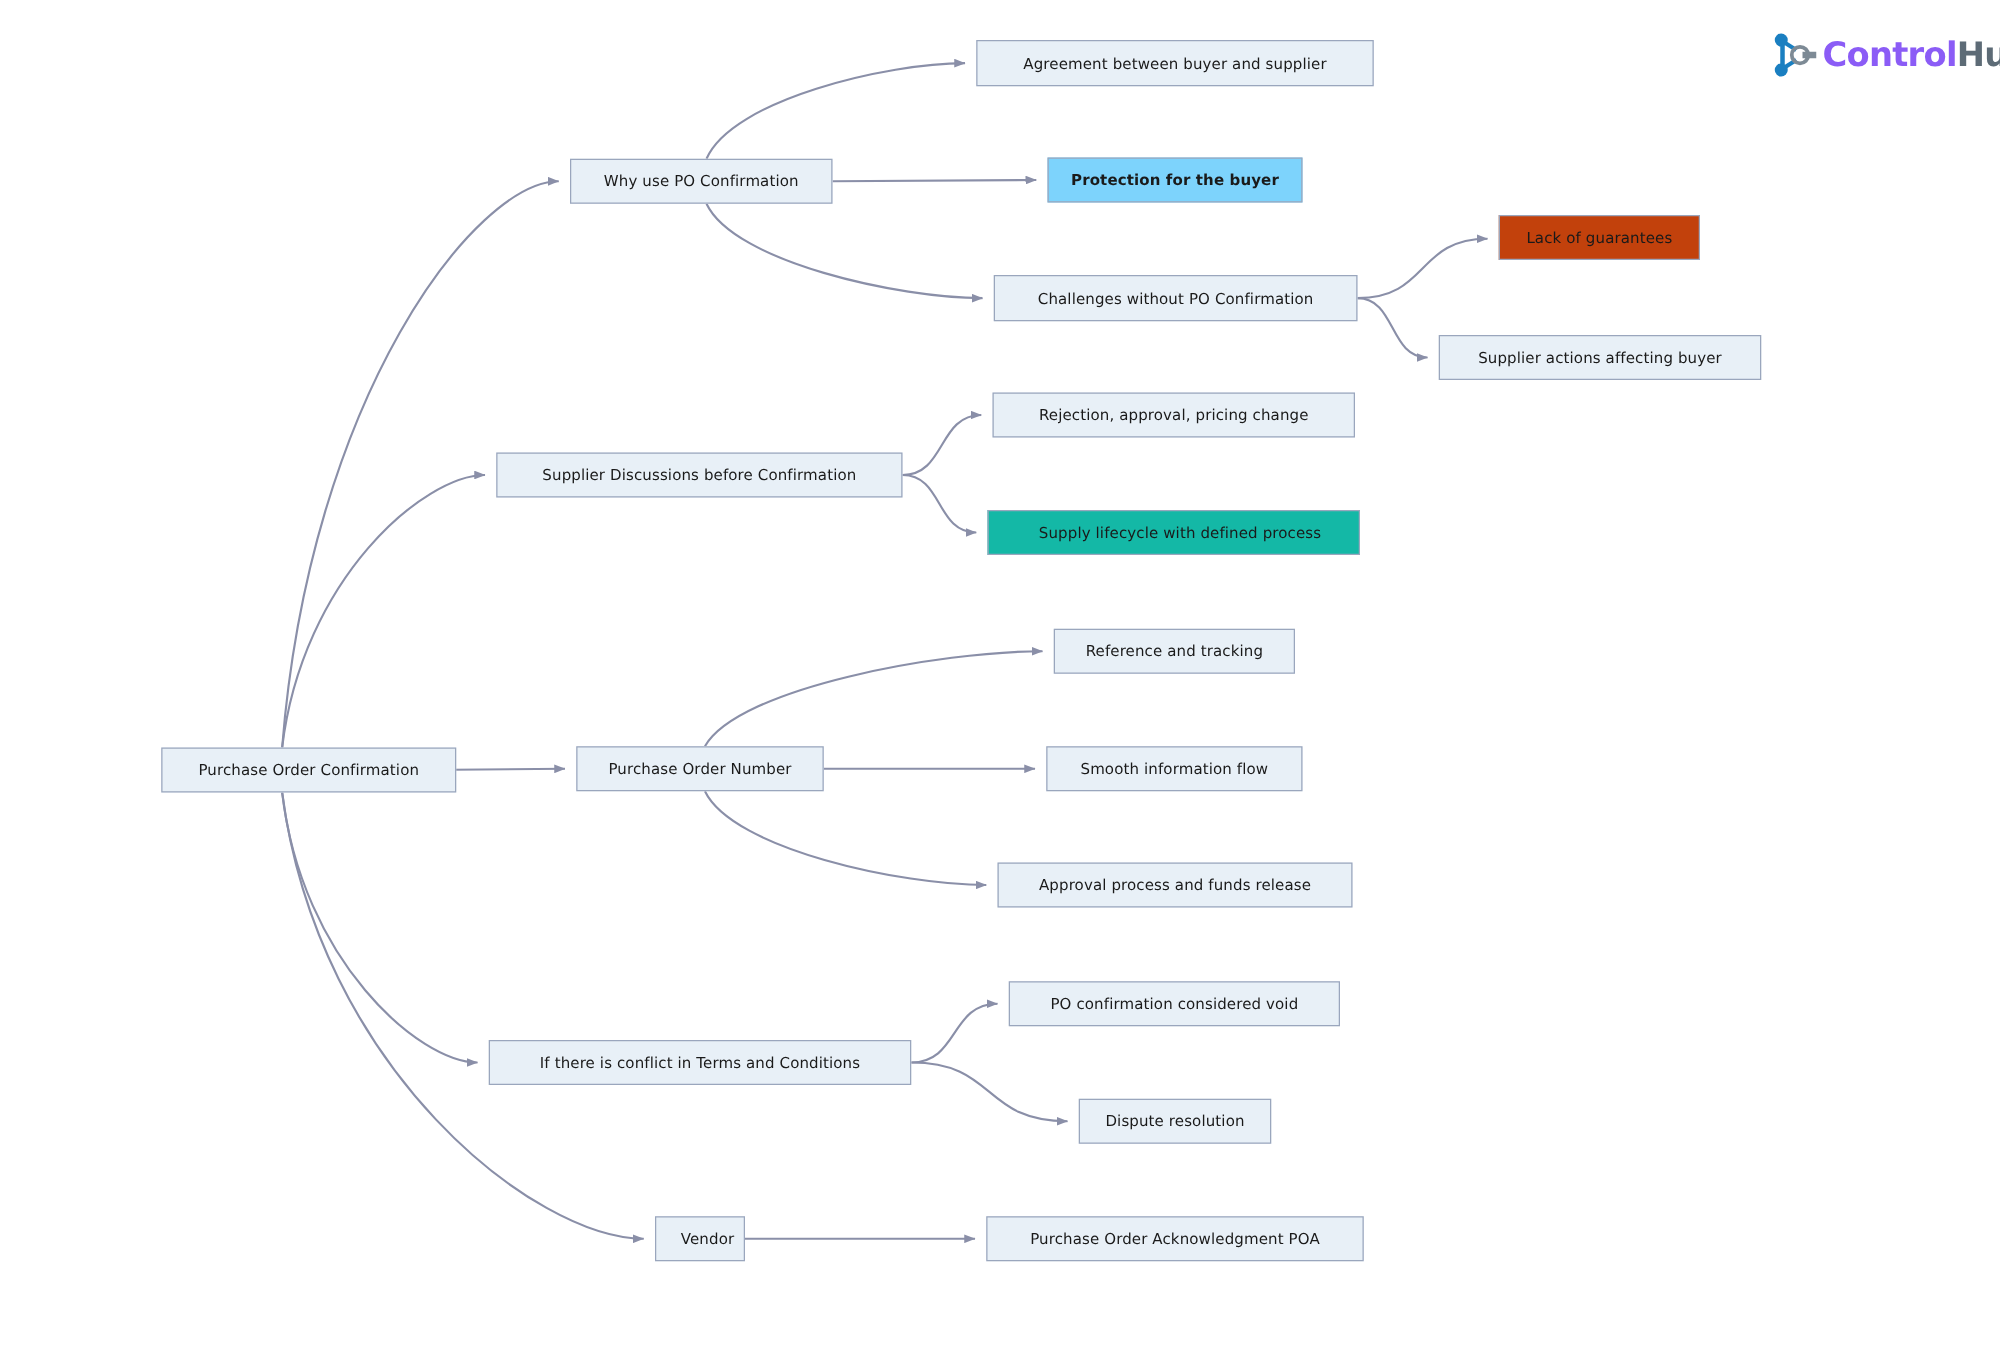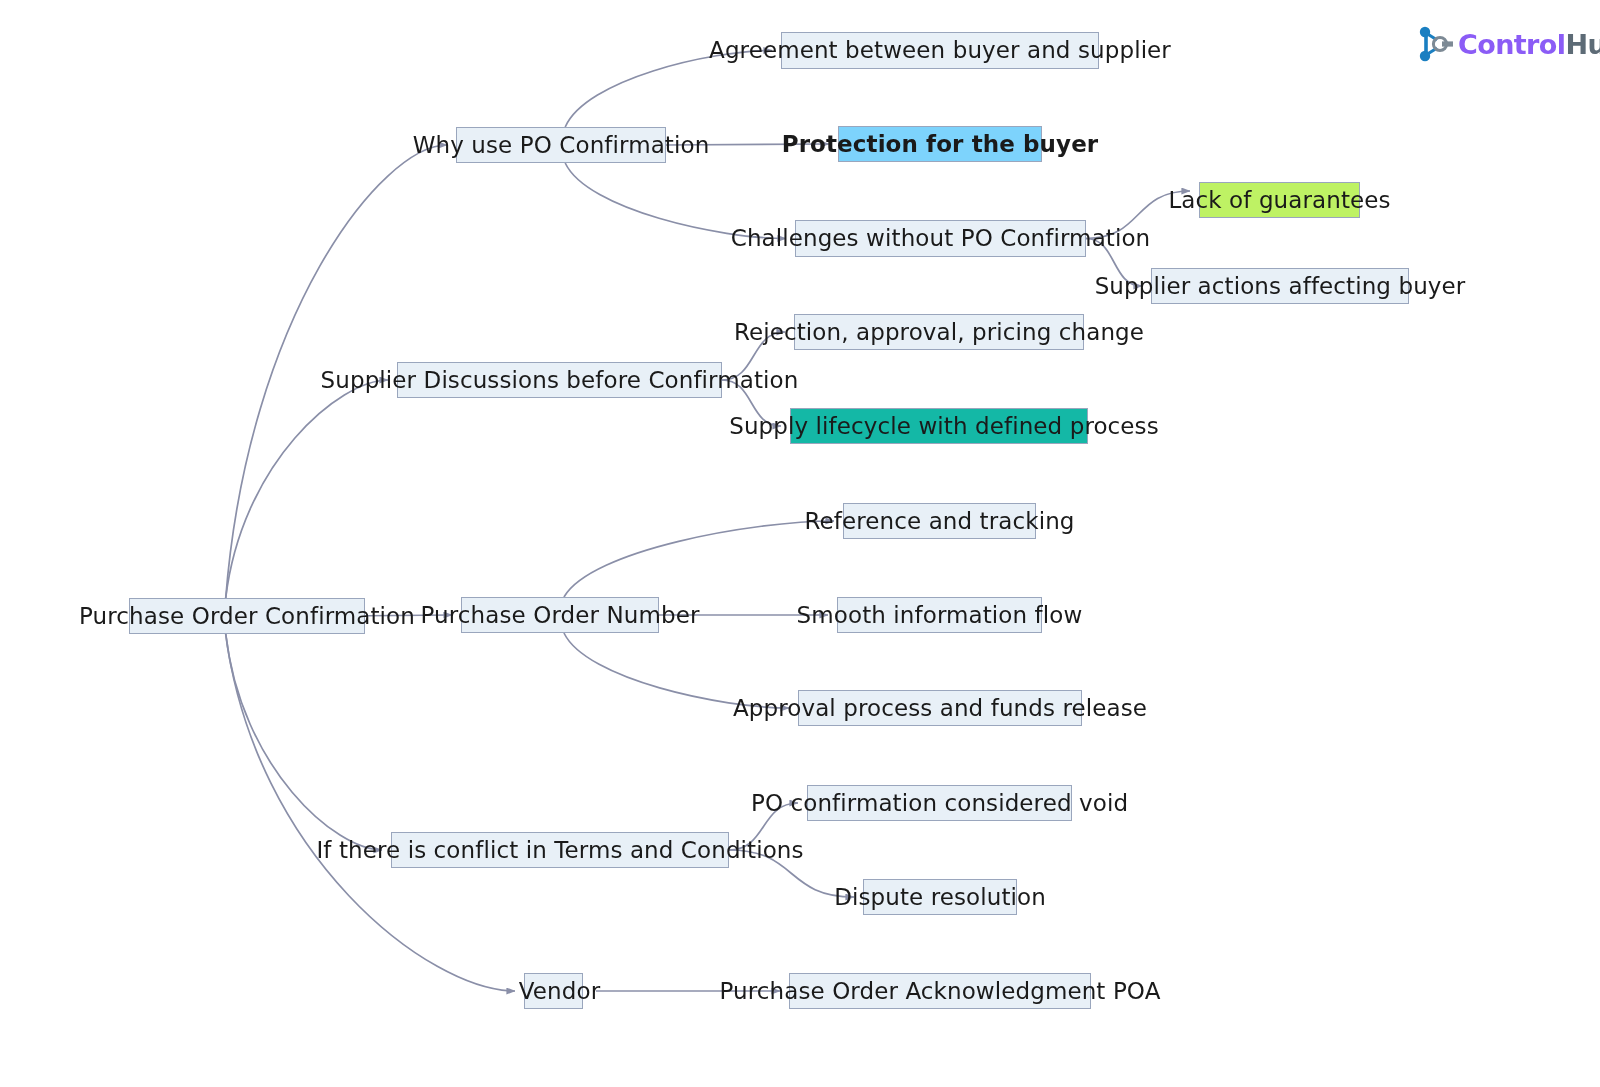--- a/index.html
+++ b/index.html
@@ -35,21 +35,21 @@
   .node {
     position: absolute;
     box-sizing: border-box;
     background: #e8f0f7;
     border: 1px solid #9aa6bd;
     display: flex;
     align-items: center;
     justify-content: center;
     padding: 0 12px;
     color: #1a1a1a;
-    font-size: 23px;
+    font-size: 12px;
     line-height: 1;
     white-space: nowrap;
     letter-spacing: 0.1px;
   }
 
   
   #brand-logo {
     position: absolute;
     left: 1412px;
     top: 24px;
@@ -105,33 +105,33 @@
         <path d="M596,991 L780,991" marker-end="url(#arrowhead)" stroke="#8a8fa8"></path>
       </g>
   </svg>
 
   <div id="node-layer">
       <div class="node" style="left: 103px; top: 598px; width: 236px; height: 36px; background: rgb(232, 240, 247); border-color: rgb(154, 166, 189); margin-left: 26px;">Purchase Order Confirmation</div>
       <div class="node" style="left: 456px; top: 127px; width: 210px; height: 36px; background: rgb(232, 240, 247); border-color: rgb(154, 166, 189);">Why use PO Confirmation</div>
       <div class="node" style="left: 781px; top: 32px; width: 318px; height: 37px; background: rgb(232, 240, 247); border-color: rgb(154, 166, 189);">Agreement between buyer and supplier</div>
       <div class="node" style="left: 838px; top: 126px; width: 204px; height: 36px; background: #7dd3fc; border-color: rgb(154, 166, 189); font-weight: bold;">Protection for the buyer</div>
       <div class="node" style="left: 795px; top: 220px; width: 291px; height: 37px; background: rgb(232, 240, 247); border-color: rgb(154, 166, 189);">Challenges without PO Confirmation</div>
-      <div class="node" style="left: 1199px; top: 182px; width: 161px; height: 36px; background: #bef264; border-color: rgb(154, 166, 189);">Lack of guarantees</div>
+      <div class="node" style="left: 1199px; top: 172px; width: 161px; height: 36px; background: #c2410c; border-color: rgb(154, 166, 189);">Lack of guarantees</div>
       <div class="node" style="left: 1151px; top: 268px; width: 258px; height: 36px; background: rgb(232, 240, 247); border-color: rgb(154, 166, 189);">Supplier actions affecting buyer</div>
       <div class="node" style="left: 397px; top: 362px; width: 325px; height: 36px; background: rgb(232, 240, 247); border-color: rgb(154, 166, 189);">Supplier Discussions before Confirmation</div>
       <div class="node" style="left: 794px; top: 314px; width: 290px; height: 36px; background: rgb(232, 240, 247); border-color: rgb(154, 166, 189);">Rejection, approval, pricing change</div>
       <div class="node" style="left: 790px; top: 408px; width: 298px; height: 36px; background: #14b8a6; border-color: rgb(154, 166, 189); padding-left: 22px;">Supply lifecycle with defined process</div>
       <div class="node" style="left: 461px; top: 597px; width: 198px; height: 36px; background: rgb(232, 240, 247); border-color: rgb(154, 166, 189);">Purchase Order Number</div>
       <div class="node" style="left: 843px; top: 503px; width: 193px; height: 36px; background: rgb(232, 240, 247); border-color: rgb(154, 166, 189); text-align: center;">Reference and tracking</div>
       <div class="node" style="left: 837px; top: 597px; width: 205px; height: 36px; background: rgb(232, 240, 247); border-color: rgb(154, 166, 189);">Smooth information flow</div>
       <div class="node" style="left: 798px; top: 690px; width: 284px; height: 36px; background: rgb(232, 240, 247); border-color: rgb(154, 166, 189);">Approval process and funds release</div>
       <div class="node" style="left: 391px; top: 832px; width: 338px; height: 36px; background: rgb(232, 240, 247); border-color: rgb(154, 166, 189);">If there is conflict in Terms and Conditions</div>
       <div class="node" style="left: 807px; top: 785px; width: 265px; height: 36px; background: rgb(232, 240, 247); border-color: rgb(154, 166, 189);">PO confirmation considered void</div>
       <div class="node" style="left: 863px; top: 879px; width: 154px; height: 36px; background: rgb(232, 240, 247); border-color: rgb(154, 166, 189);">Dispute resolution</div>
-      <div class="node" style="left: 524px; top: 973px; width: 59px; height: 36px; background: rgb(232, 240, 247); border-color: rgb(154, 166, 189); padding-left: 24px;">Vendor</div>
+      <div class="node" style="left: 524px; top: 973px; width: 72px; height: 36px; background: rgb(232, 240, 247); border-color: rgb(154, 166, 189); padding-left: 24px;">Vendor</div>
       <div class="node" style="left: 789px; top: 973px; width: 302px; height: 36px; background: rgb(232, 240, 247); border-color: rgb(154, 166, 189);">Purchase Order Acknowledgment POA</div>
     </div>
 
   <div id="brand-logo">
     <svg class="logo-mark" viewBox="0 0 44 40" xmlns="http://www.w3.org/2000/svg">
       <line x1="14" y1="9" x2="14" y2="31" stroke="#1a7fc1" stroke-width="3.6"></line>
       <line x1="14" y1="9" x2="25" y2="16" stroke="#1a7fc1" stroke-width="3.2"></line>
       <line x1="14" y1="31" x2="25" y2="24" stroke="#1a7fc1" stroke-width="3.2"></line>
       <circle cx="13" cy="8" r="5.2" fill="#1a7fc1"></circle>
       <circle cx="13" cy="32" r="5.2" fill="#1a7fc1"></circle>

